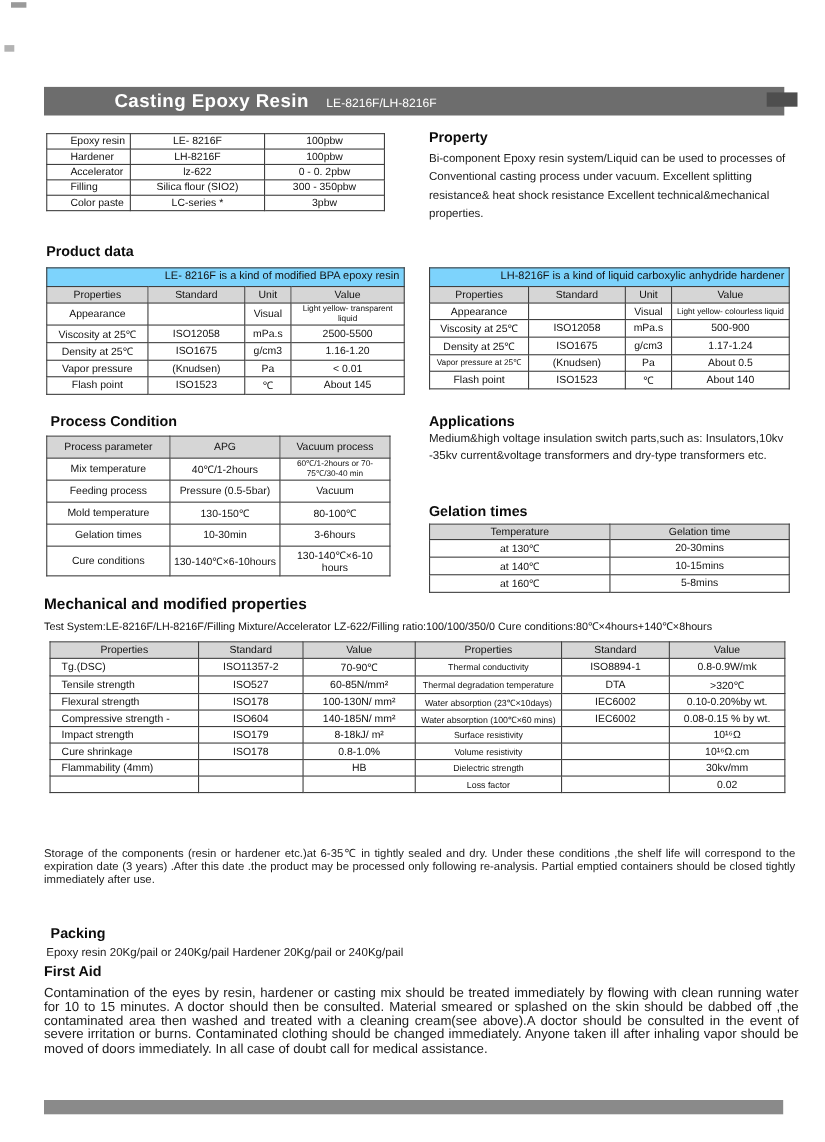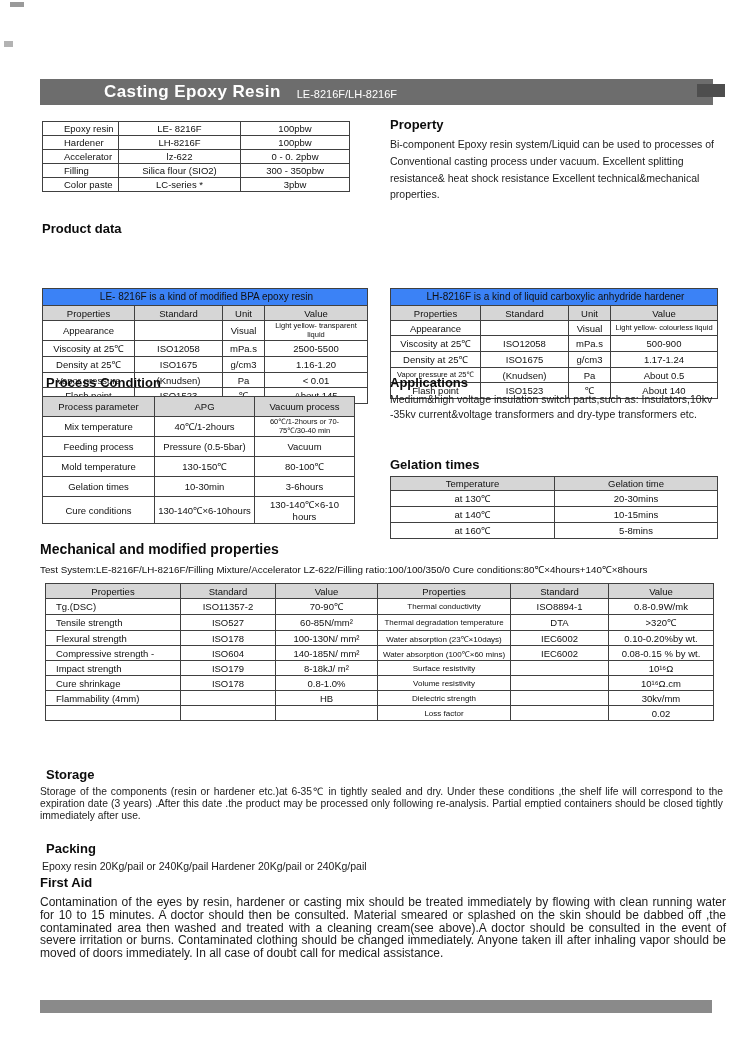--- a/index.html
+++ b/index.html
@@ -28,22 +28,22 @@
   .ind4 { padding-left:4px; }
   .ind6 { padding-left:6px; }
 
   
   .tbl { border-collapse:collapse; width:100%; table-layout:fixed; }
   .tbl td { border:1px solid #404040; font-size:9.5px; text-align:center; vertical-align:middle;
             padding:1px 2px; color:#101010; overflow:hidden; }
   .gray-head tr:first-child td { background:#d6d6d6; }
   .tiny { font-size:7.5px !important; line-height:1.15; padding:0 1px; }
 
-  .tbl-title { background:#3b82f6; border:1px solid #404040; border-bottom:none;
-               font-size:10px; text-align:center; padding:2px 4px 1px 7px; height:17px;margin-top:45px; }
+  .tbl-title { background:#7dd3fc; border:1px solid #404040; border-bottom:none;
+               font-size:10px; text-align:right; padding:2px 4px 1px 7px; height:17px; }
 
   .tbl-formulation td { height:13.5px; }
   .tbl-formulation td:first-child { text-align:left; padding-left:21px; }
 
   .tbl-product td { height:15px; }
 
   .tbl-process td { height:20px; }
 
   .tbl-gelation td { height:13px; }
 
@@ -396,21 +396,20 @@
               <td>Loss factor</td>
               <td></td>
               <td>0.02</td>
             </tr>
           </tbody>
       </table>
     </div>
   </section>
 
   <section class="abs sec-storage">
-    <h2 class="sec-heading ind6">Storage</h2>
     <p class="para storage-text">Storage of the components (resin or hardener etc.)at 6-35℃ in tightly sealed and dry. Under these conditions ,the shelf life will correspond to the expiration date (3 years) .After this date .the product may be processed only following re-analysis. Partial emptied containers should be closed tightly immediately after use.</p>
   </section>
 
   <section class="abs sec-packing">
     <h2 class="sec-heading ind6">Packing</h2>
     <p class="para packing-text">Epoxy resin 20Kg/pail or 240Kg/pail Hardener 20Kg/pail or 240Kg/pail</p>
   </section>
 
   <section class="abs sec-firstaid">
     <h2 class="sec-heading">First Aid</h2>

